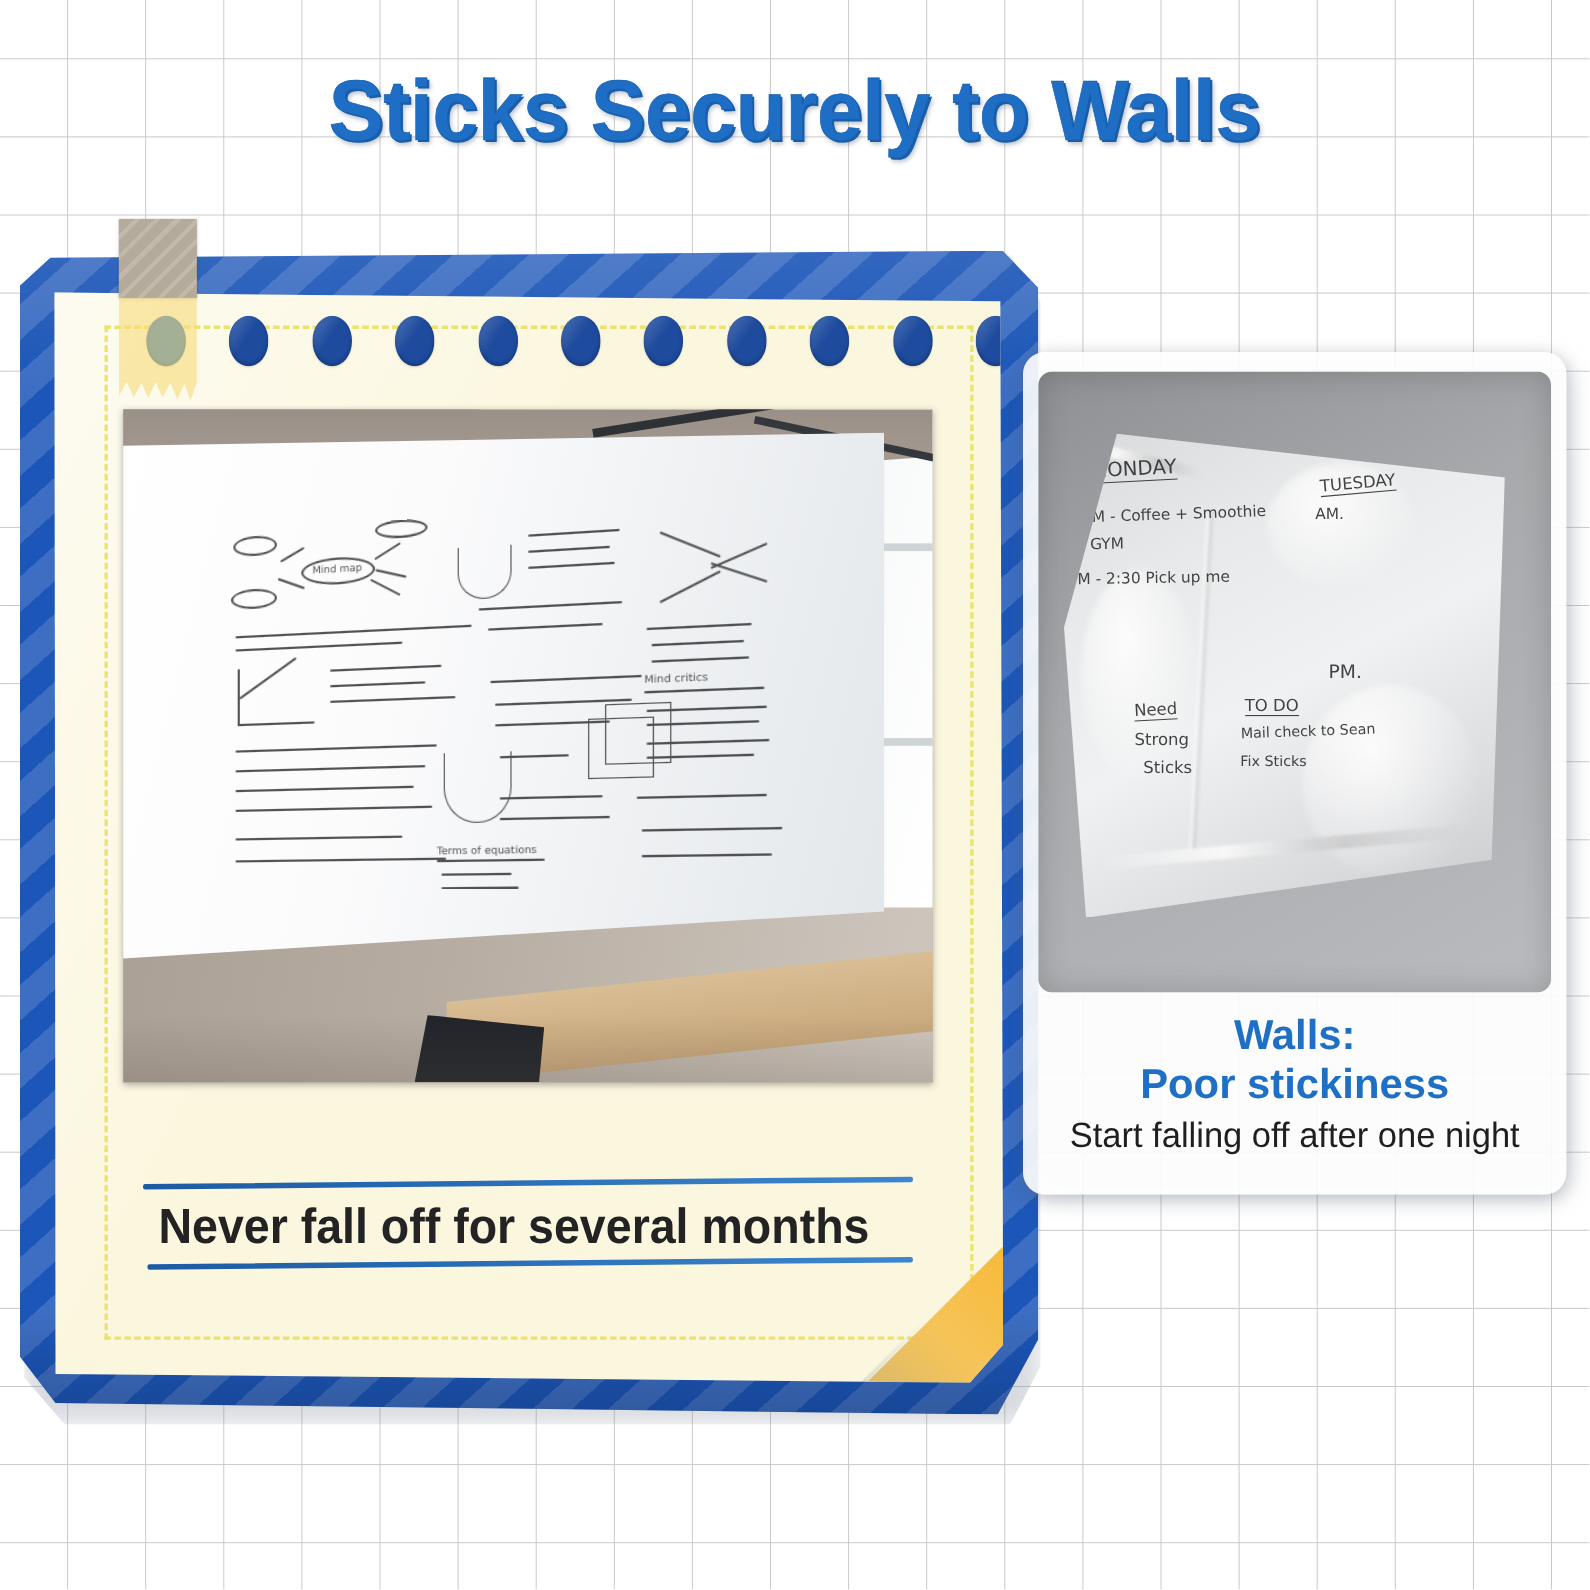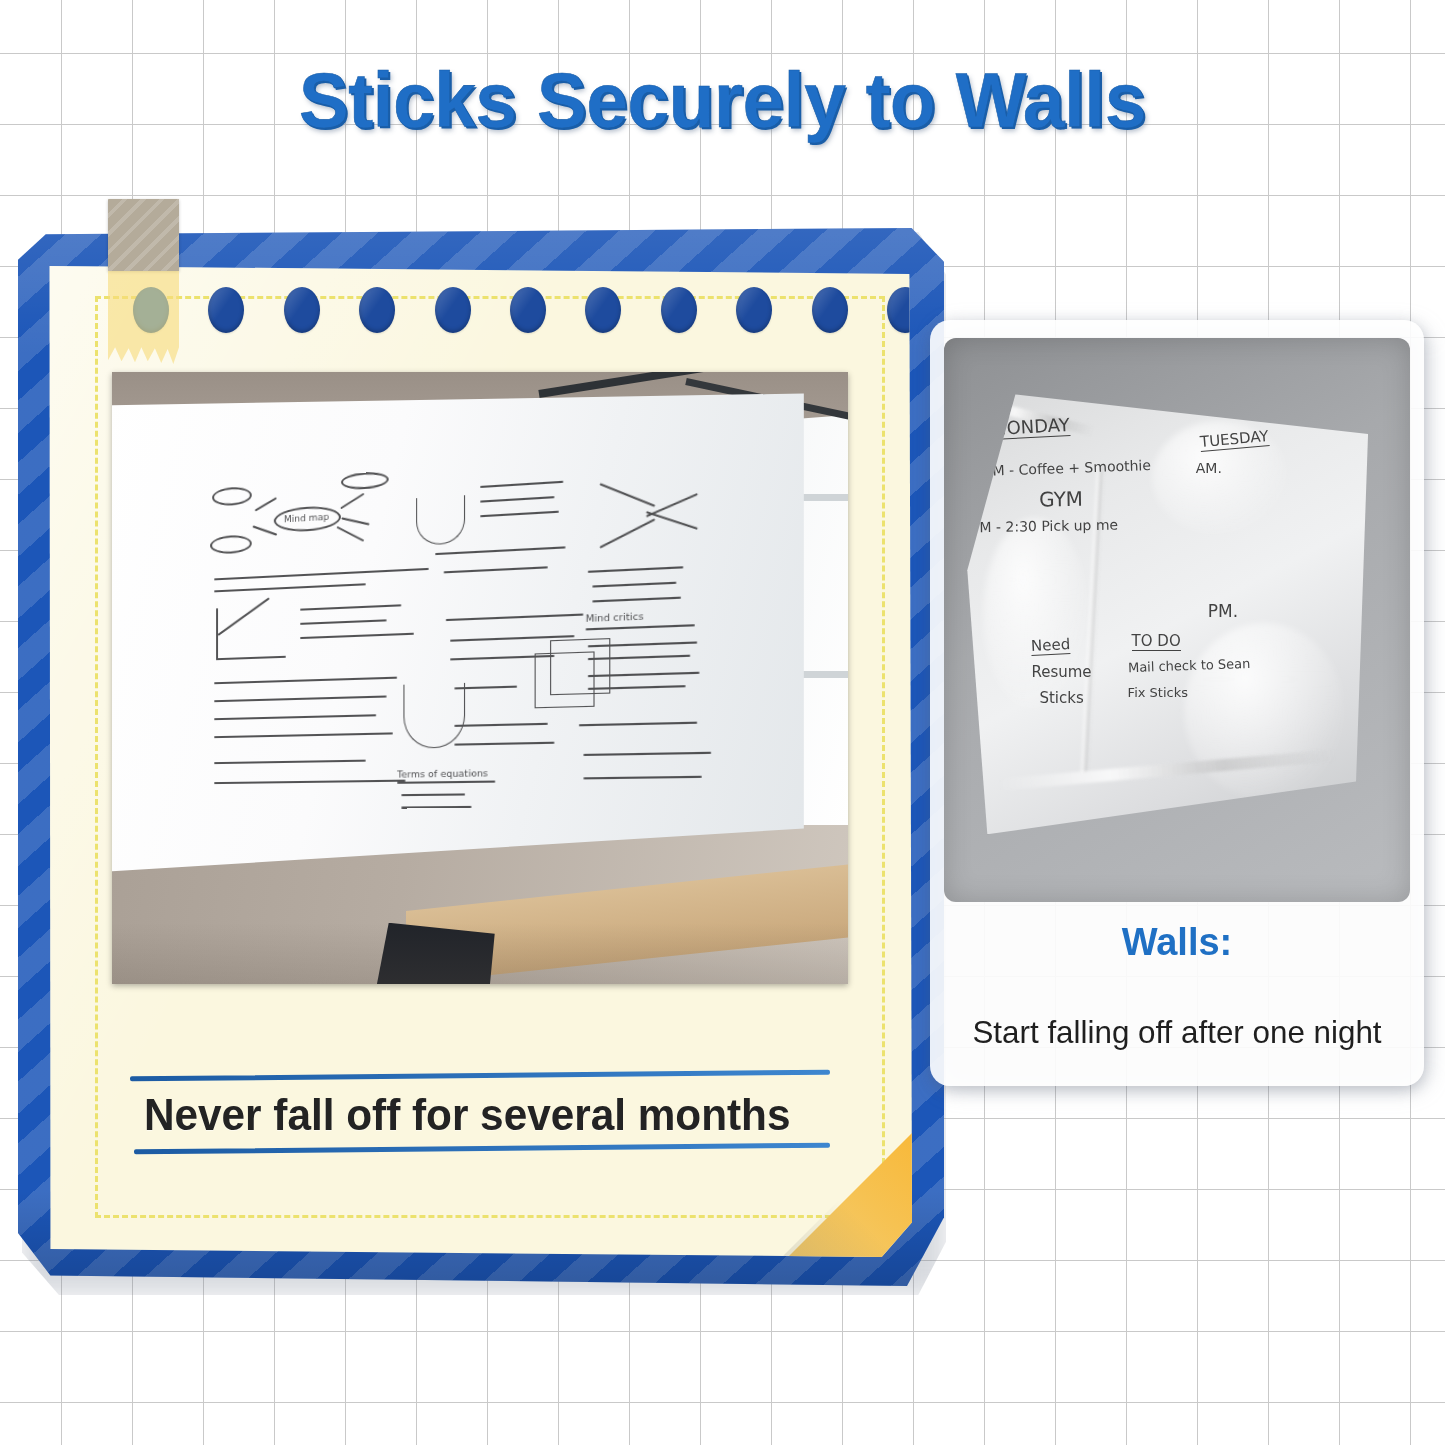--- a/index.html
+++ b/index.html
@@ -560,36 +560,37 @@
       <div id="peel-sheet">
         <div class="bubble" style="left:4%; top:28%; width:26%; height:44%;"></div>
         <div class="bubble" style="left:46%; top:6%; width:34%; height:26%;"></div>
         <div class="bubble" style="left:54%; top:52%; width:40%; height:40%;"></div>
         <div class="crease" style="left:2%; top:4%; width:30%; height:10px; transform:rotate(14deg);"></div>
         <div class="crease" style="left:30%; top:16%; width:8px; height:70%; transform:rotate(3deg);"></div>
         <div class="crease" style="left:8%; top:84%; width:84%; height:12px; transform:rotate(-5deg);"></div>
 
         <div class="hw hw-ul" style="left:6%; top:5%; font-size:18px; transform:rotate(-3deg);">MONDAY</div>
         <div class="hw" style="left:4%; top:15%; font-size:14px; transform:rotate(-2deg);">AM - Coffee + Smoothie</div>
-        <div class="hw" style="left:6%; top:21%; font-size:20px; transform:rotate(-1deg);margin-left:48px;">GYM</div>
+        <div class="hw" style="left:6%; top:21%; font-size:14px; transform:rotate(-1deg);">GYM</div>
         <div class="hw" style="left:1%; top:28%; font-size:14px; transform:rotate(-1deg);">PM - 2:30 Pick up me</div>
 
         <div class="hw hw-ul" style="left:58%; top:8%; font-size:15px; transform:rotate(-5deg);">TUESDAY</div>
         <div class="hw" style="left:57%; top:15%; font-size:14px;">AM.</div>
         <div class="hw" style="left:60%; top:47%; font-size:17px;">PM.</div>
 
         <div class="hw hw-ul" style="left:16%; top:55%; font-size:15px; transform:rotate(-3deg);">Need</div>
-        <div class="hw" style="left:16%; top:61%; font-size:15px;">Resume</div>
+        <div class="hw" style="left:16%; top:61%; font-size:15px;">Strong</div>
         <div class="hw" style="left:18%; top:67%; font-size:15px;">Sticks</div>
 
         <div class="hw hw-ul" style="left:41%; top:54%; font-size:15px;">TO DO</div>
         <div class="hw" style="left:40%; top:60%; font-size:13px; transform:rotate(-2deg);">Mail check to Sean</div>
         <div class="hw" style="left:40%; top:66%; font-size:13px;">Fix Sticks</div>
       </div>
     </div>
 
     <div id="cap-others">
       <div>Walls:</div>
+      <div>Poor stickiness</div>
     </div>
     <div id="cap-start">Start falling off after one night</div>
   </div>
 
 </div>
 
 </body></html>

